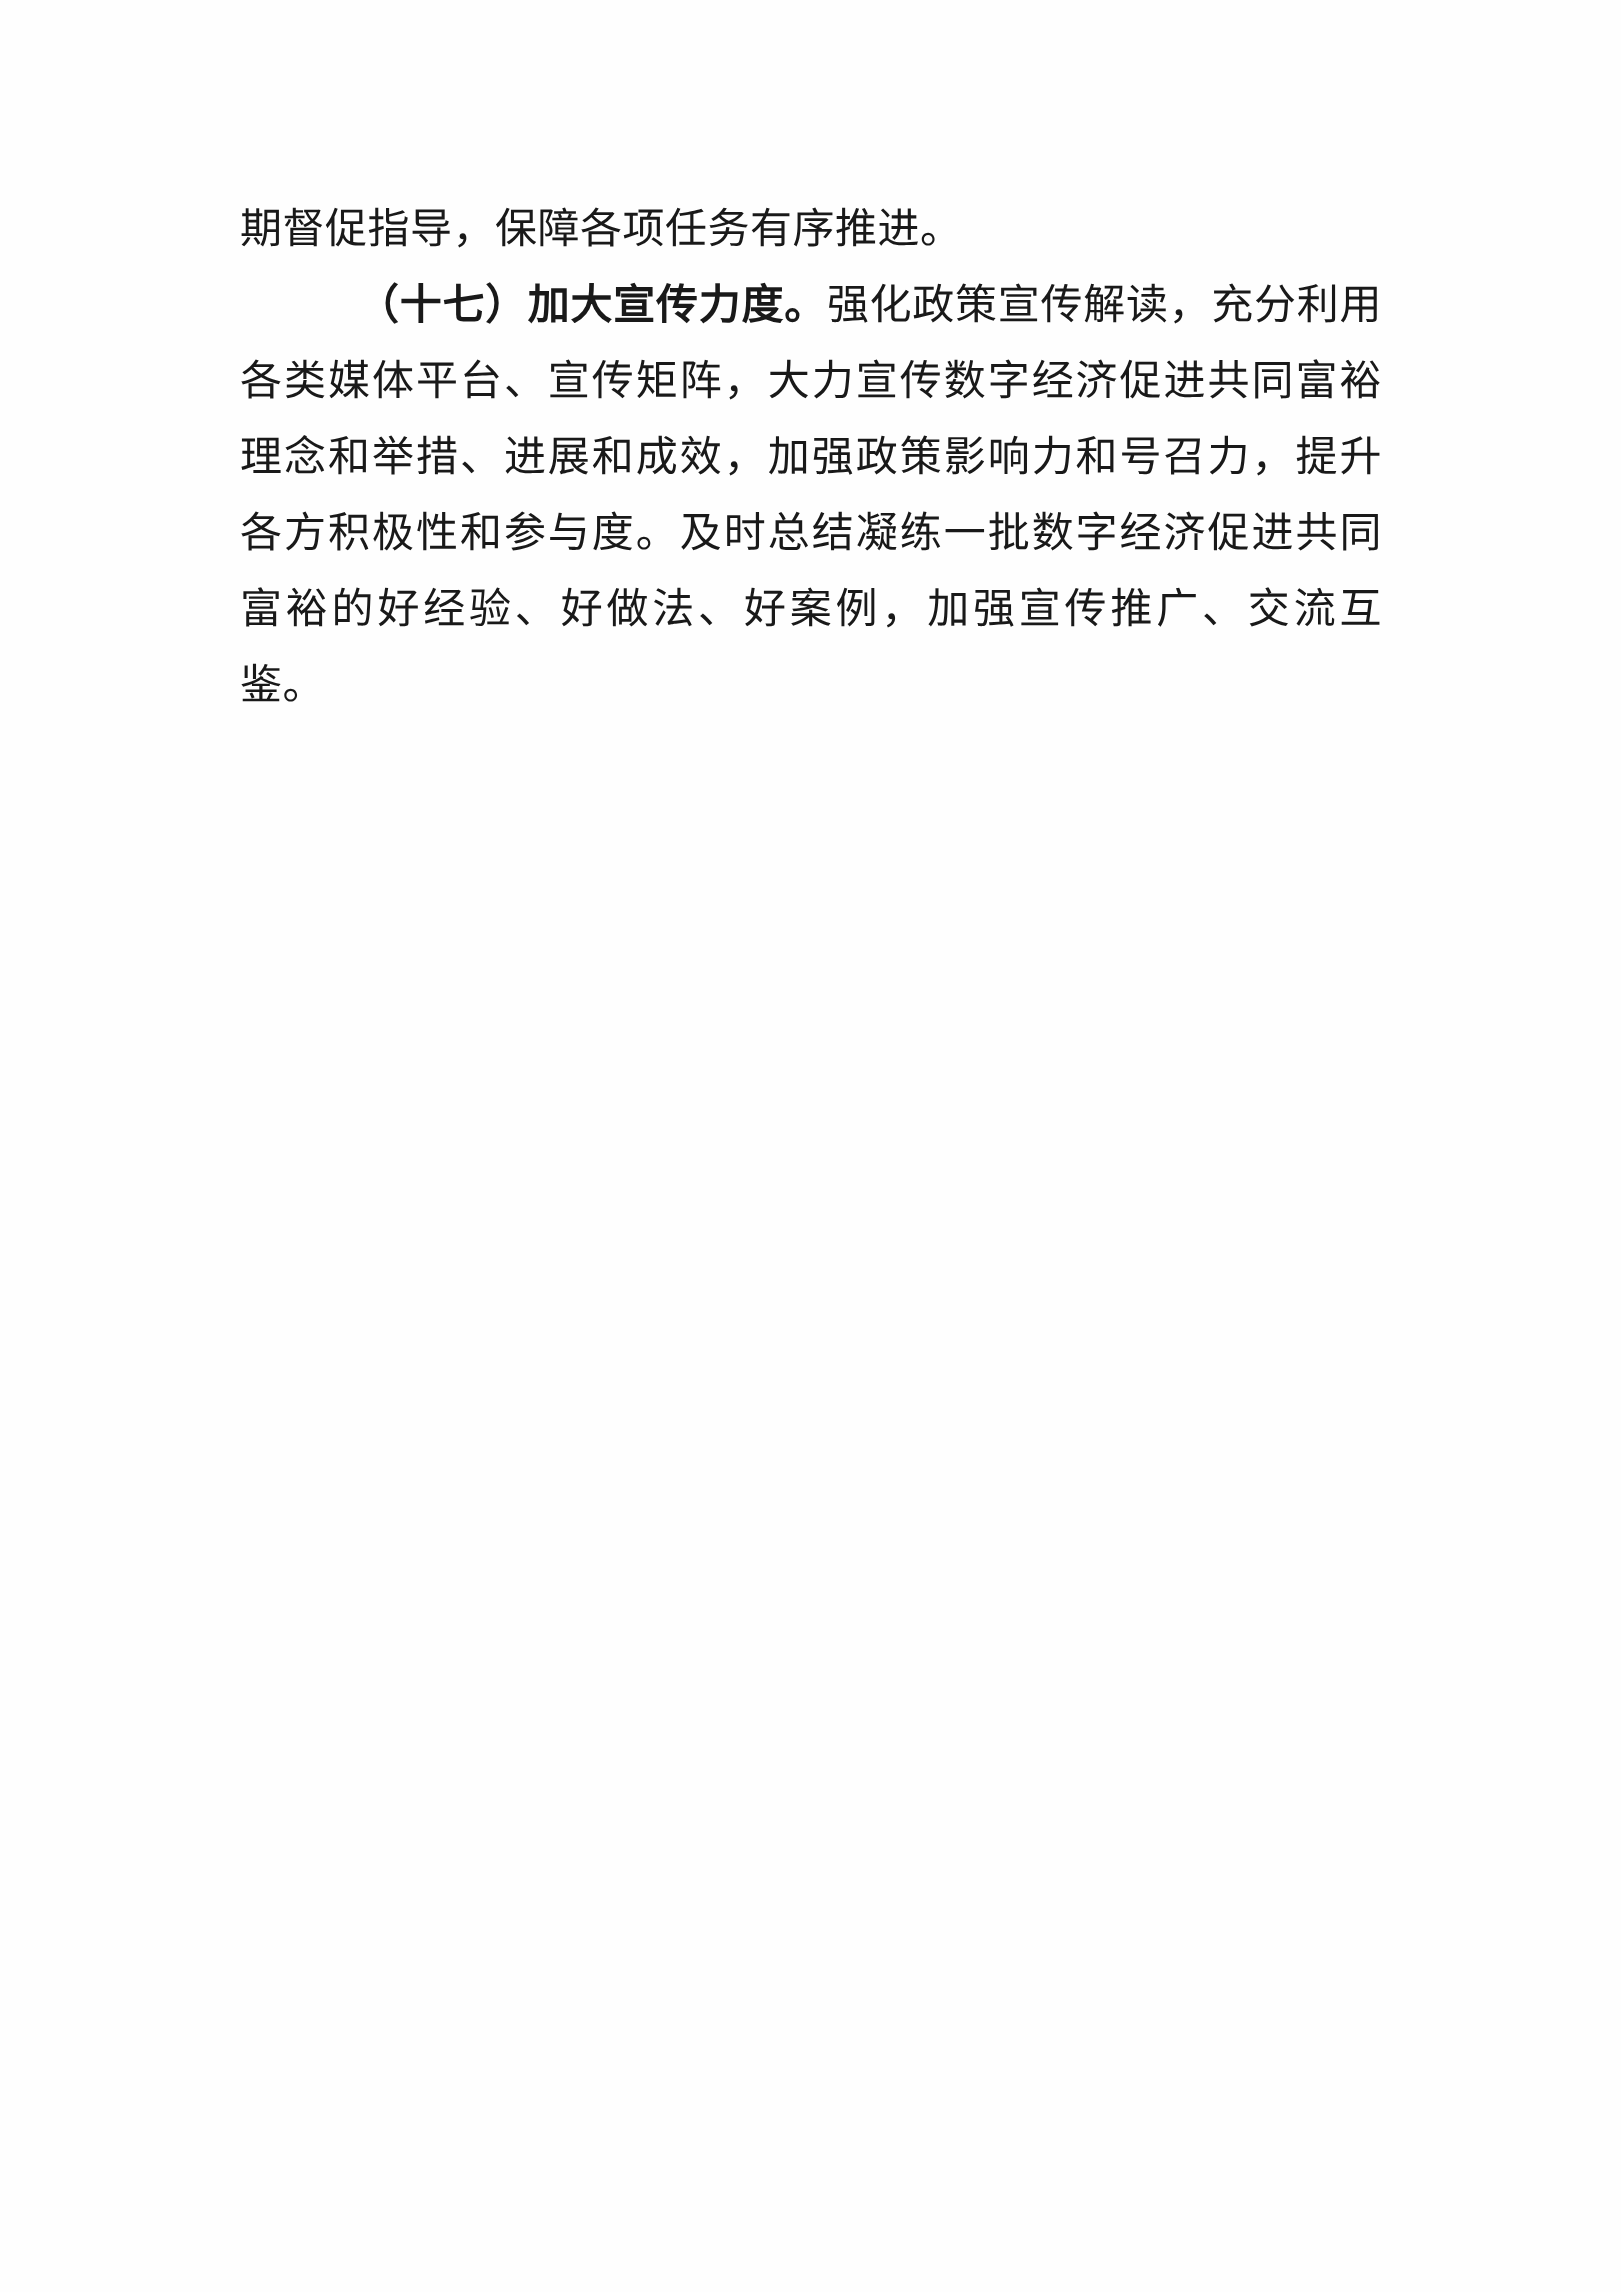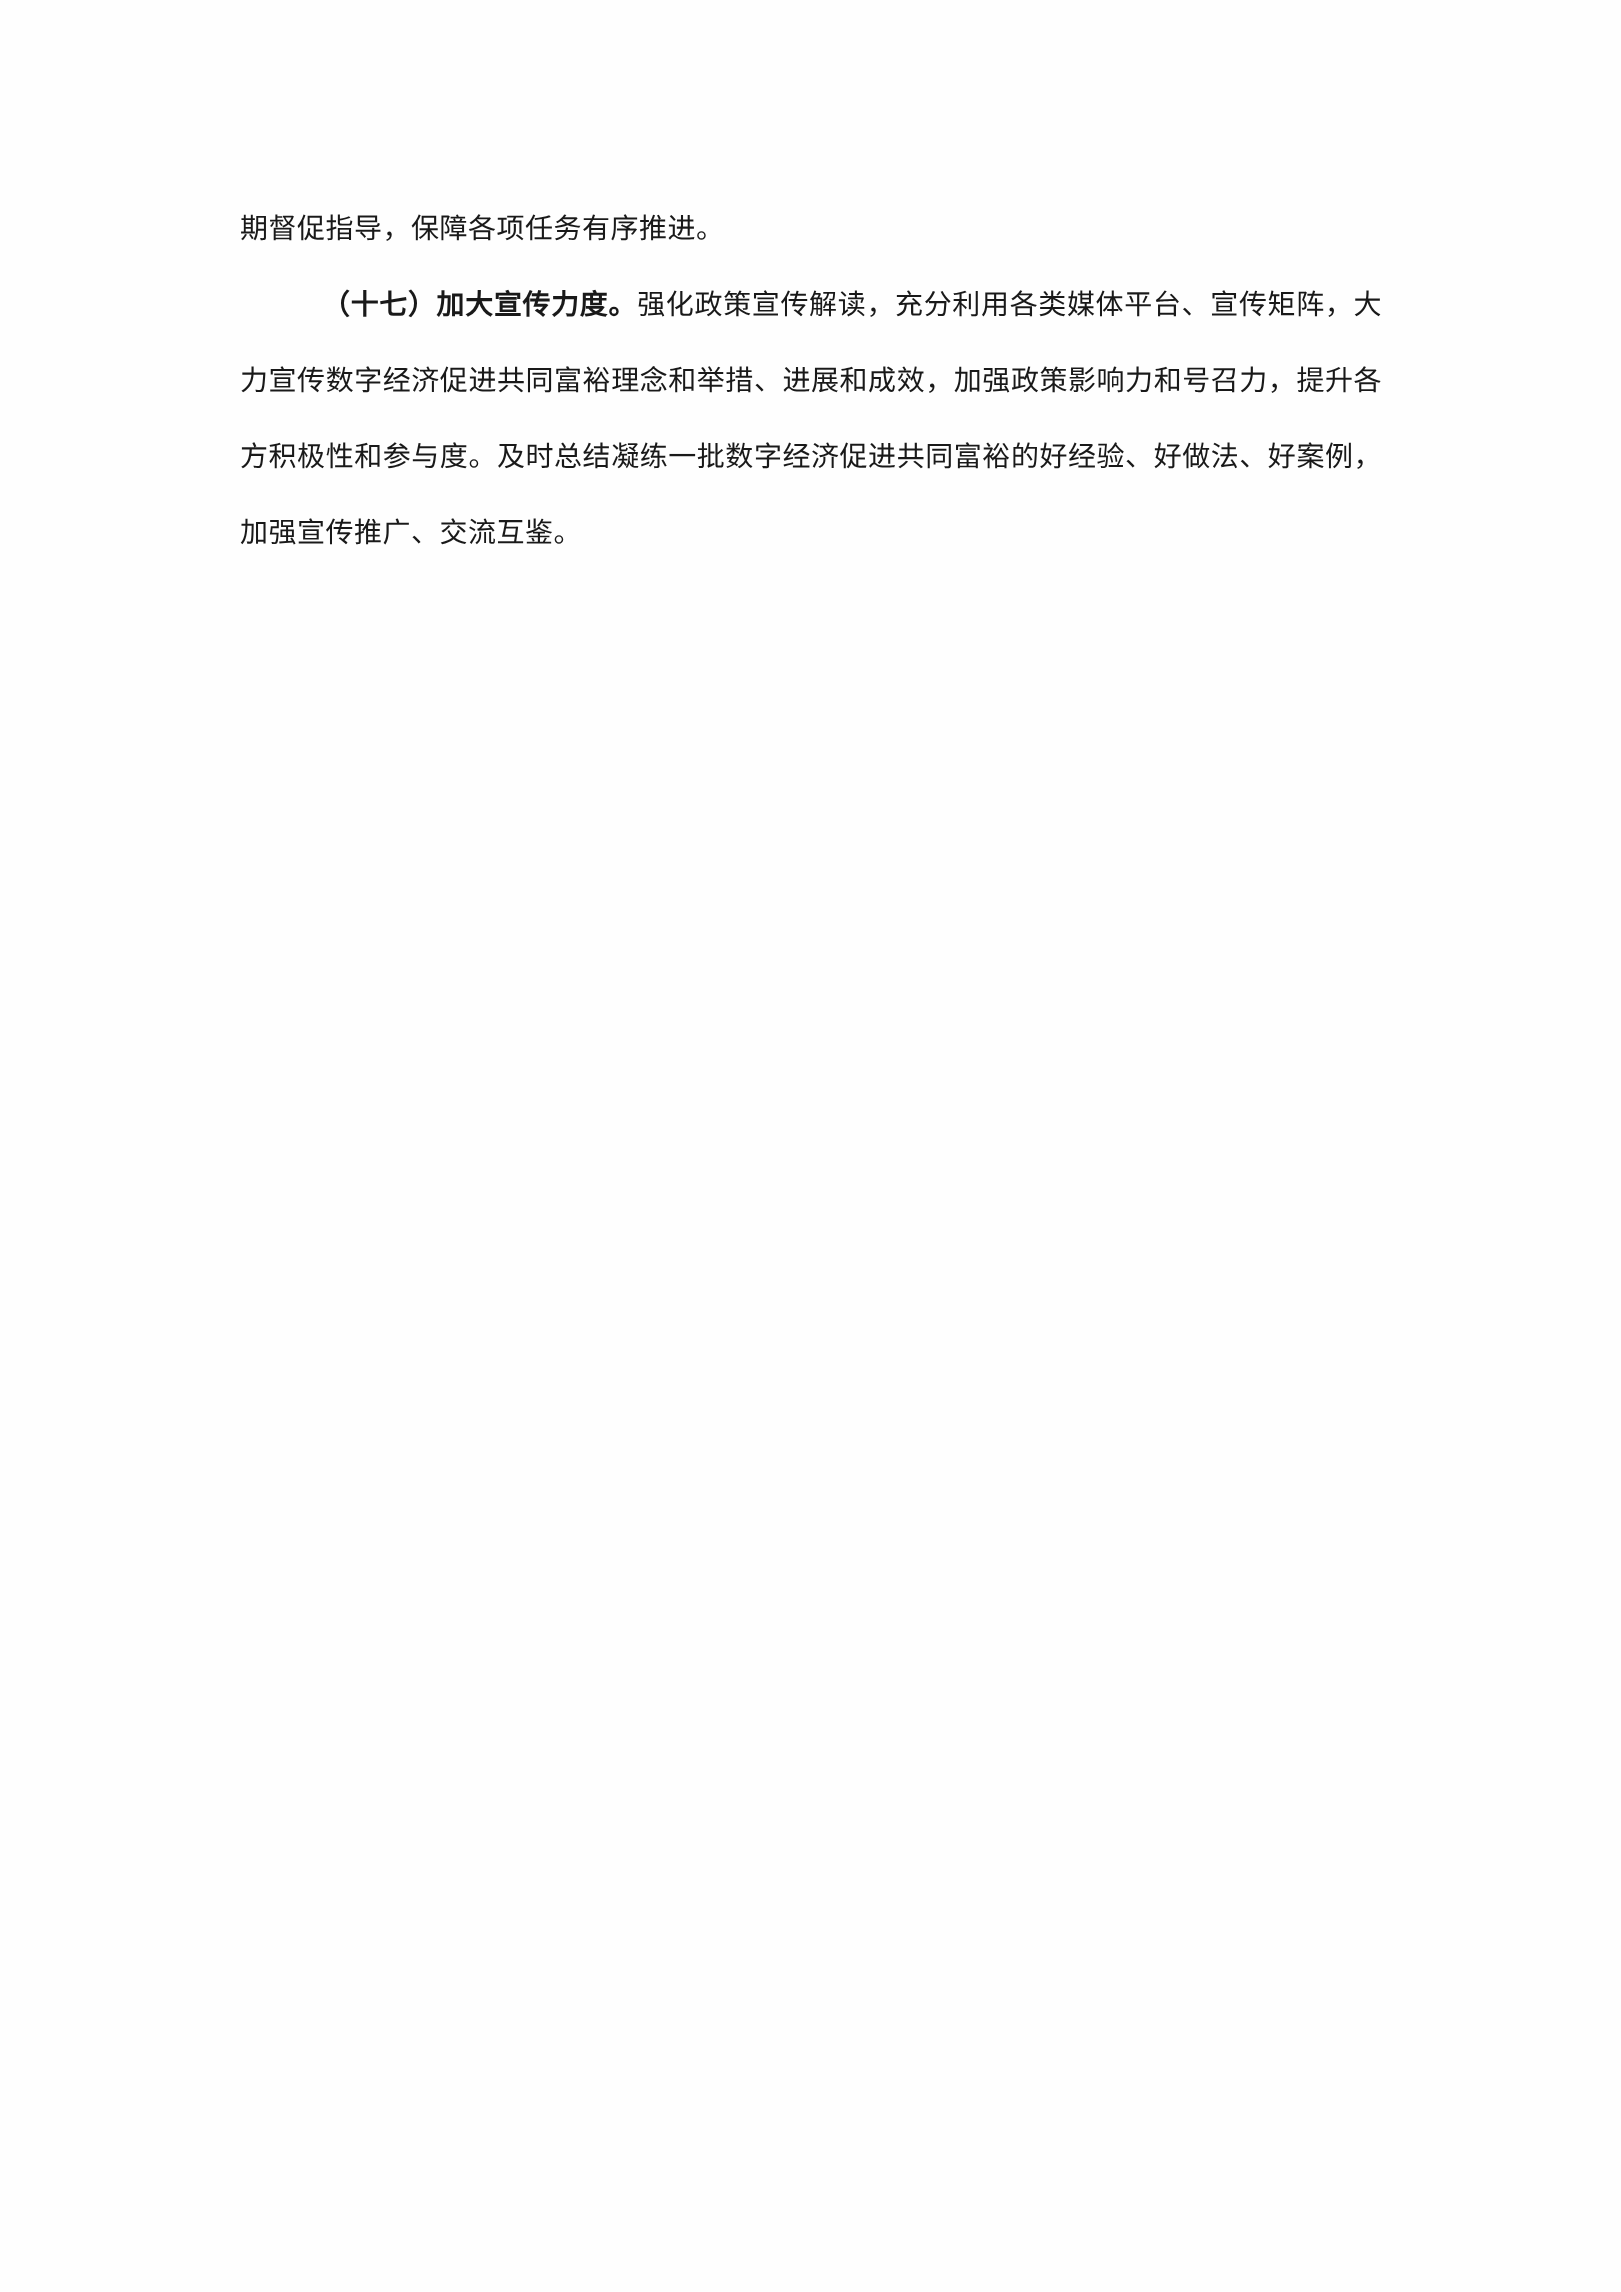--- a/index.html
+++ b/index.html
@@ -25,36 +25,37 @@
     background: #fefefe;
     box-sizing: border-box;
     padding: 191px 240px 0 240px;
   }
   .doc-body {
     width: 1142px;
     margin: 0 auto;
   }
   p.para {
     margin: 0 0 0 0;
-    font-size: 28px;
+    font-size: 42px;
     line-height: 76px;
     letter-spacing: 0.5px;
     text-align: justify;
     text-justify: inter-ideograph;
     font-weight: 400;
     color: #191919;
   }
   p.para + p.para {
     margin-top: 0;
   }
   .indent {
     text-indent: 82px;
   }
   .emphasis-run {
     font-weight: 700;
+    margin-left: 35px;
   }
   .spacer-bottom {
     height: 1470px;
   }
 </style>
 </head>
 <body>
 
 <div class="page">
   <div class="doc-body">

